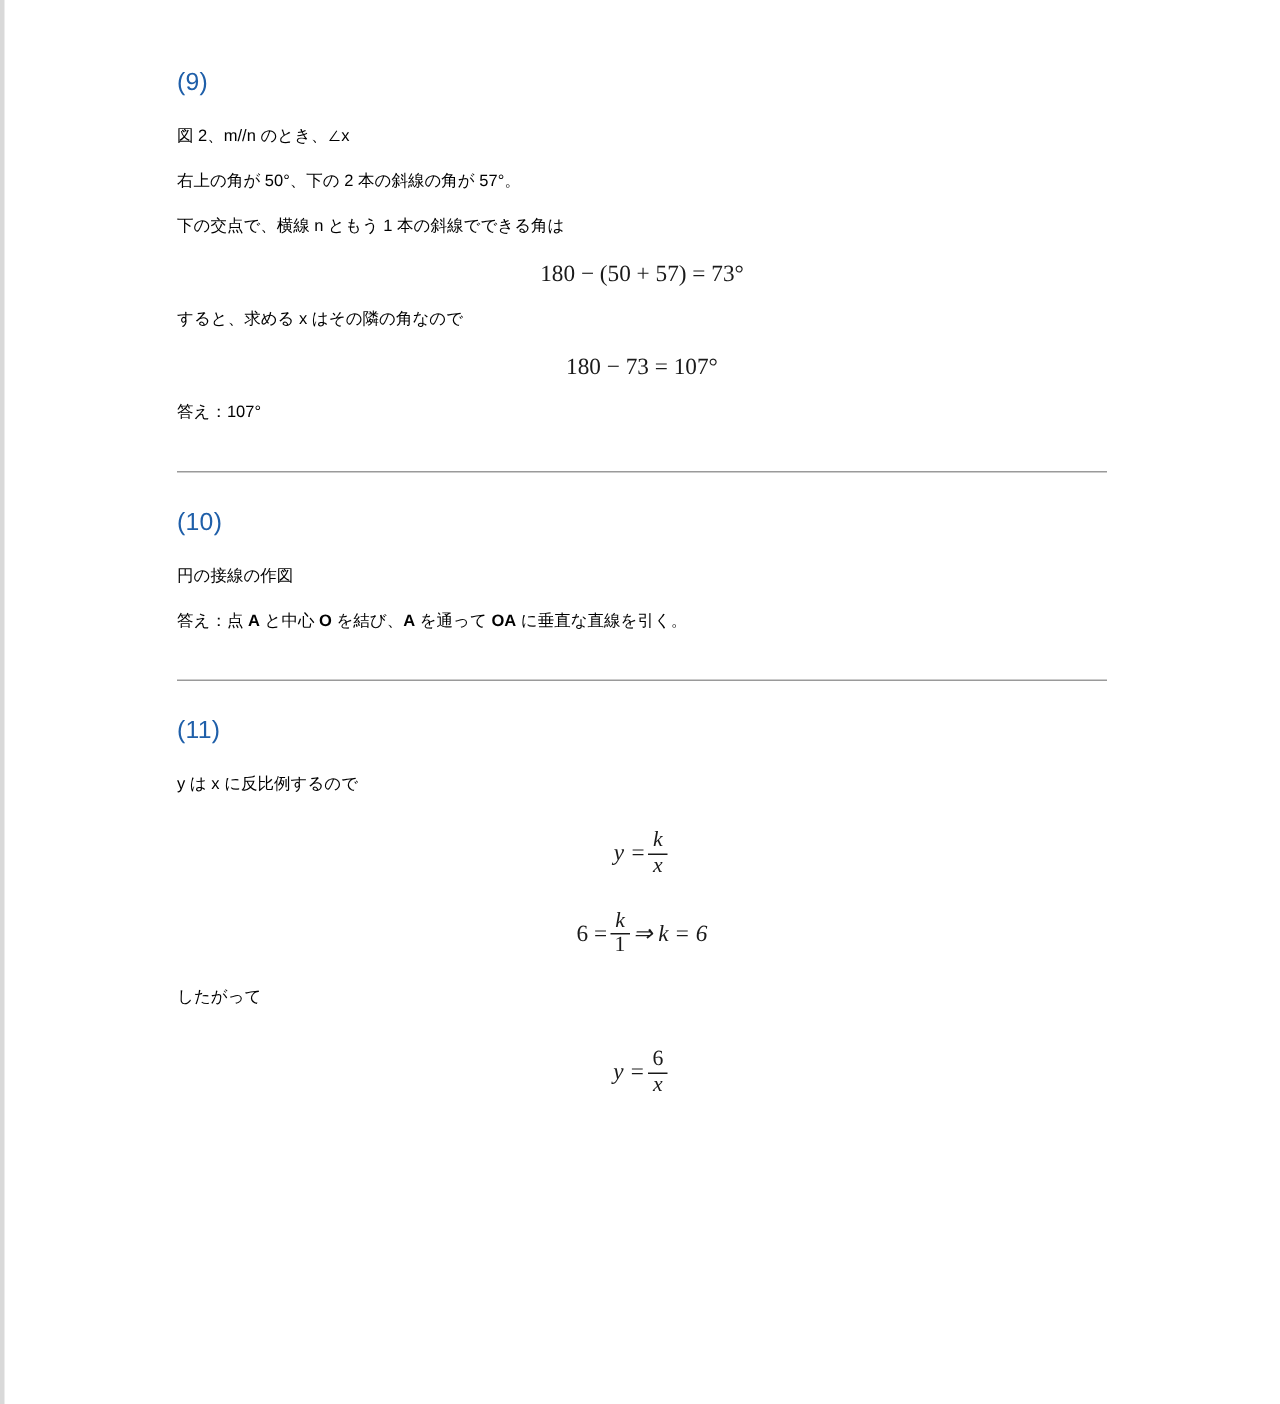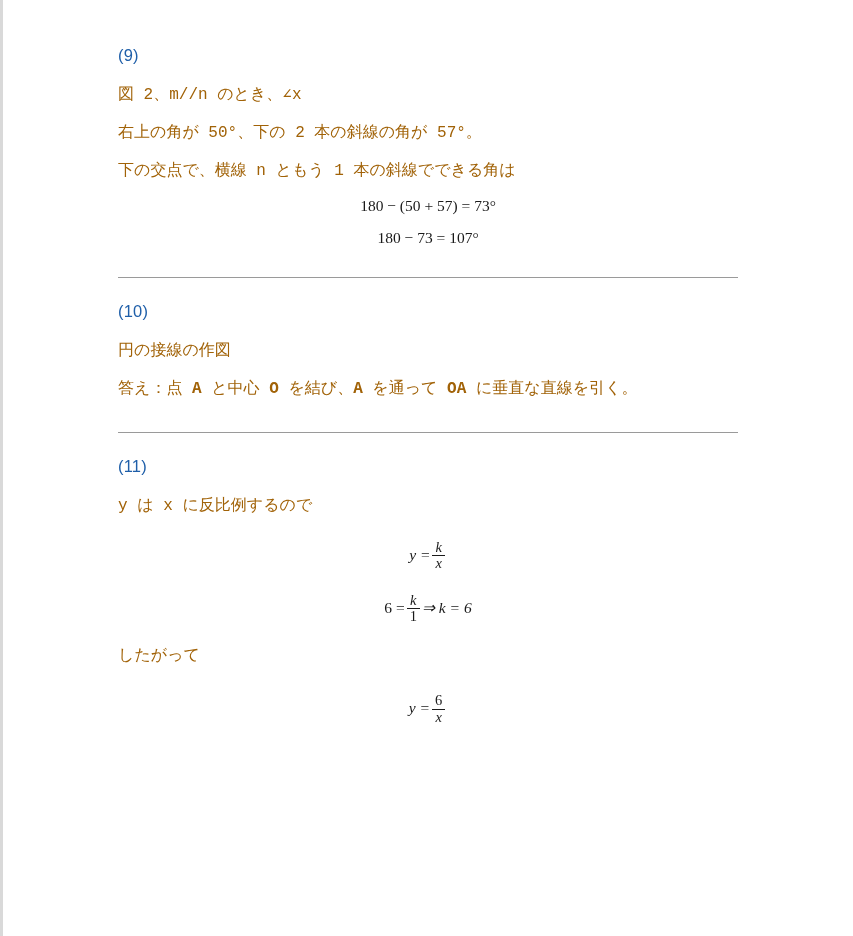--- a/index.html
+++ b/index.html
@@ -38,25 +38,25 @@
     width: 620px;
   }
   .sec-num {
     color: #1f5fa9;
     font-family: "Liberation Sans", sans-serif;
     font-size: 16.5px;
     letter-spacing: 0.2px;
   }
   .sec-num.first { margin-top: 46px; }
   .para {
-    font-size: 16px;
+    font-size: 11px;
     line-height: 1.55;
     margin-top: 18px;
-    color: #a16207;
-    font-family: Liberation Mono, monospace;
+    color: #000000;
+    font-family: Liberation Sans, sans-serif;
   }
   .para.tight { margin-top: 13px; }
   .it { font-style: italic; }
   .eq {
     text-align: center;
     font-size: 15.5px;
     margin-top: 14px;
     margin-bottom: 2px;
     font-family: "Liberation Serif", serif;
   }
@@ -106,23 +106,25 @@
     <div class="para tight">
       <span>右上の角が 50°、下の 2 本の斜線の角が 57°。</span>
     </div>
 
     <div class="para tight">
       <span>下の交点で、横線 n ともう 1 本の斜線でできる角は</span>
     </div>
 
     <div class="eq">180 − (50 + 57) = 73°</div>
 
+    <div class="para tight">すると、求める x はその隣の角なので</div>
 
     <div class="eq">180 − 73 = 107°</div>
 
+    <div class="para tight">答え：107°</div>
 
     <hr class="divider">
 
     <div class="sec-num" style="margin-top:24px">(10)</div>
 
     <div class="para">円の接線の作図</div>
 
     <div class="para tight">
       <span>答え：点 </span><span class="bold">A</span><span> と中心 </span><span class="bold">O</span><span> を結び、</span><span class="bold">A</span><span> を通って </span><span class="bold">OA</span><span> に垂直な直線を引く。</span>
     </div>

